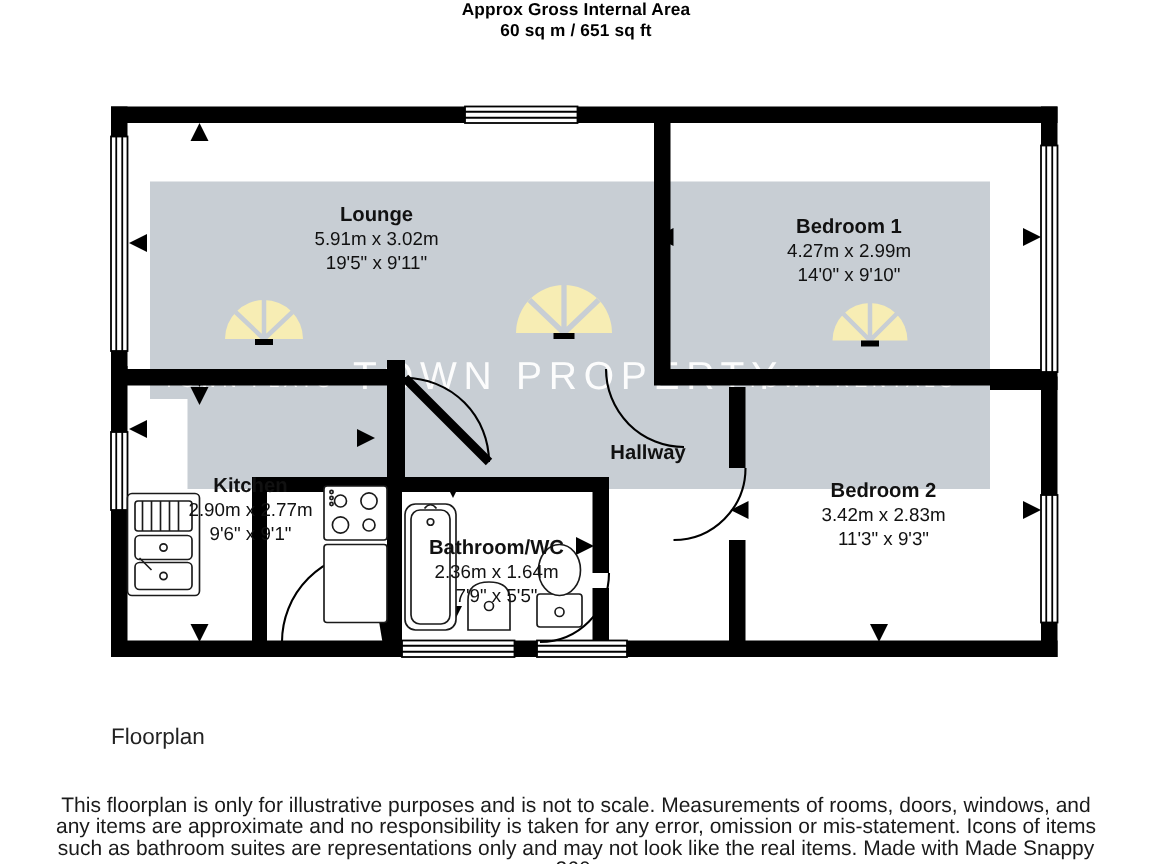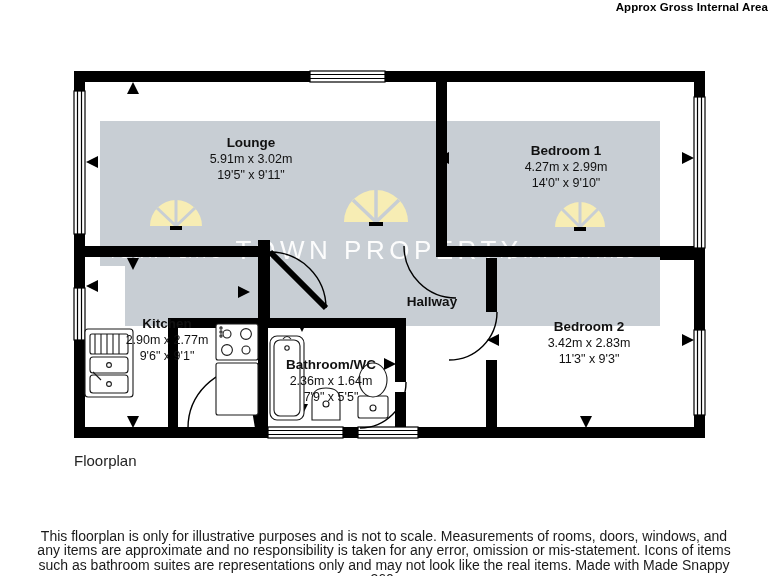--- a/index.html
+++ b/index.html
@@ -20,42 +20,42 @@
     width: 768px;
     height: 576px;
   }
 
   
   .header {
     position: absolute;
     top: 0px;
     left: 0;
     width: 768px;
-    text-align: right;
+    text-align: center;
     font-size: 11.5px;
     font-weight: bold;
     line-height: 14px;
     letter-spacing: 0.1px;
   }
 
   
   .stage {
     position: absolute;
     left: 0;
     top: 0;
     width: 768px;
     height: 576px;
   }
   .stage svg { display: block; }
 
   
   .caption {
     position: absolute;
     left: 74px;
-    top: 452px;
+    top: 483px;
     font-size: 15px;
     color: #232323;
   }
 
   
   .footer {
     position: absolute;
     left: 34px;
     top: 529px;
     width: 700px;
@@ -65,20 +65,21 @@
     color: #1a1a1a;
   }
 </style>
 </head>
 <body>
 
 <div id="page">
 
   <div class="header">
     <div>Approx Gross Internal Area</div>
+    <div>60 sq m / 651 sq ft</div>
   </div>
 
   <div class="stage">
     <svg width="768" height="576" viewBox="0 0 768 576" xmlns="http://www.w3.org/2000/svg">
 
       <g>
         <rect id="band-top" x="100" y="121" width="560" height="145" fill="#c8ced4"></rect>
         <rect id="band-bottom" x="125" y="266" width="535" height="60" fill="#c8ced4"></rect>
       </g>
 

